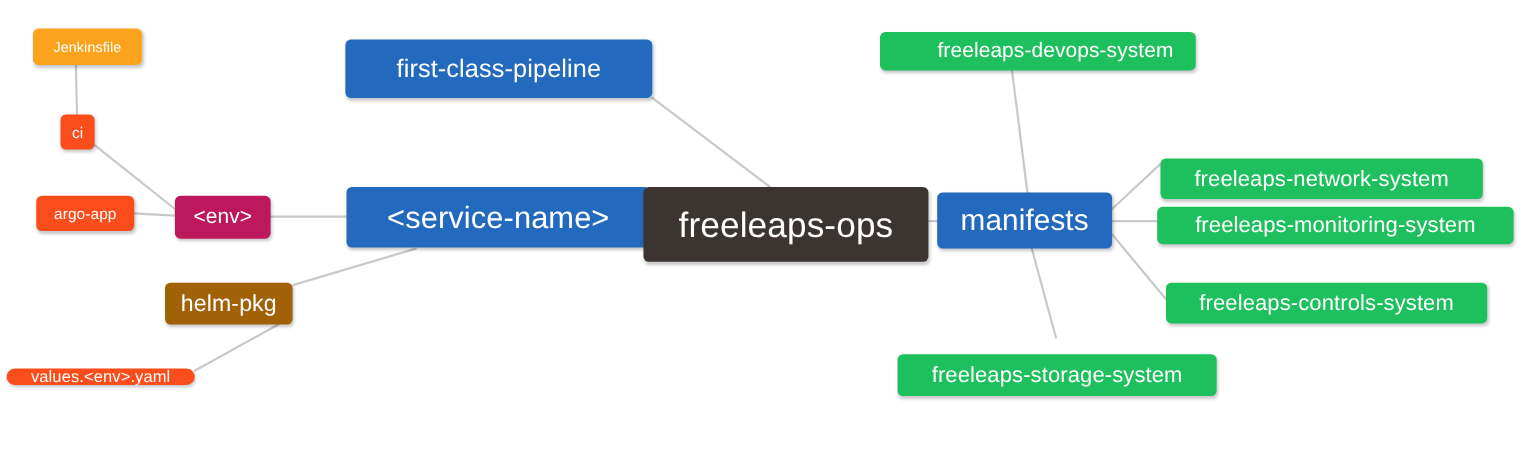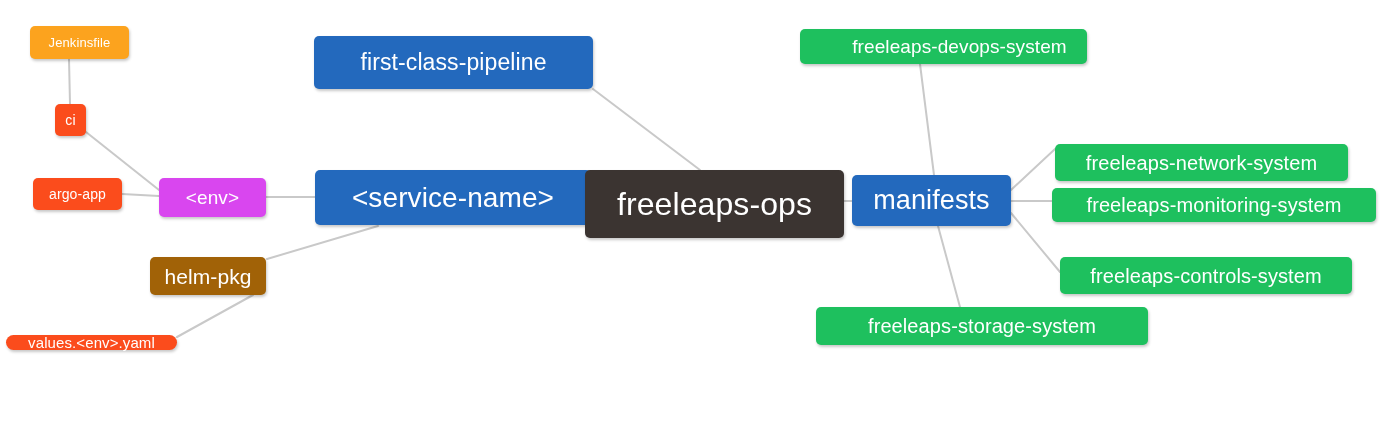--- a/index.html
+++ b/index.html
@@ -56,25 +56,25 @@
       <line x1="1055" y1="149" x2="1011" y2="190" stroke="#c9c9c9" stroke-width="2" stroke-linecap="round"></line>
       <line x1="1052" y1="201" x2="1011" y2="201" stroke="#c9c9c9" stroke-width="2" stroke-linecap="round"></line>
       <line x1="1060" y1="272" x2="1011" y2="213" stroke="#c9c9c9" stroke-width="2" stroke-linecap="round"></line>
       <line x1="960" y1="307" x2="938" y2="226" stroke="#c9c9c9" stroke-width="2" stroke-linecap="round"></line>
     </svg>
   <div id="node-layer">
       <div class="node" style="left: 19px; top: 26px; width: 99px; height: 33px; background: rgb(252, 163, 30); font-size: 13px; margin-left: 11px;">Jenkinsfile</div>
       <div class="node" style="left: 55px; top: 104px; width: 31px; height: 32px; background: rgb(251, 76, 28); font-size: 14px;">ci</div>
       <div class="node" style="left: 33px; top: 178px; width: 89px; height: 32px; background: rgb(251, 76, 28); font-size: 14px;">argo-app</div>
       <div class="node" style="left: 6px; top: 335px; width: 171px; height: 15px; background: rgb(251, 76, 28); font-size: 15px; border-radius: 15px;">values.&lt;env&gt;.yaml</div>
-      <div class="node" style="left: 159px; top: 178px; width: 107px; height: 39px; background: #d946ef; font-size: 19px;">&lt;env&gt;</div>
+      <div class="node" style="left: 159px; top: 178px; width: 87px; height: 39px; background: #be185d; font-size: 19px;">&lt;env&gt;</div>
       <div class="node" style="left: 150px; top: 257px; width: 116px; height: 38px; background: #a16207; font-size: 21px;">helm-pkg</div>
       <div class="node" style="left: 314px; top: 36px; width: 279px; height: 53px; background: rgb(35, 105, 189); font-size: 23px;">first-class-pipeline</div>
       <div class="node" style="left: 315px; top: 170px; width: 276px; height: 55px; background: rgb(35, 105, 189); font-size: 28px;">&lt;service-name&gt;</div>
       <div class="node" style="left: 585px; top: 170px; width: 259px; height: 68px; background: rgb(59, 52, 49); font-size: 32px;">freeleaps-ops</div>
       <div class="node" style="left: 852px; top: 175px; width: 159px; height: 51px; background: rgb(35, 105, 189); font-size: 27px;">manifests</div>
       <div class="node" style="left: 800px; top: 29px; width: 287px; height: 35px; background: rgb(30, 192, 94); font-size: 19px; padding-left: 32px;">freeleaps-devops-system</div>
       <div class="node" style="left: 1055px; top: 112px; width: 293px; height: 37px; background: rgb(30, 192, 94); font-size: 20px; margin-top: 32px;">freeleaps-network-system</div>
       <div class="node" style="left: 1052px; top: 188px; width: 324px; height: 34px; background: rgb(30, 192, 94); font-size: 20px; text-align: right;">freeleaps-monitoring-system</div>
       <div class="node" style="left: 1060px; top: 257px; width: 292px; height: 37px; background: rgb(30, 192, 94); font-size: 20px; text-align: right;">freeleaps-controls-system</div>
-      <div class="node" style="left: 816px; top: 307px; width: 332px; height: 38px; background: rgb(30, 192, 94); font-size: 20px;">freeleaps-storage-system</div>
+      <div class="node" style="left: 816px; top: 322px; width: 290px; height: 38px; background: rgb(30, 192, 94); font-size: 20px;">freeleaps-storage-system</div>
     </div>
 </div>
 
 </body></html>

